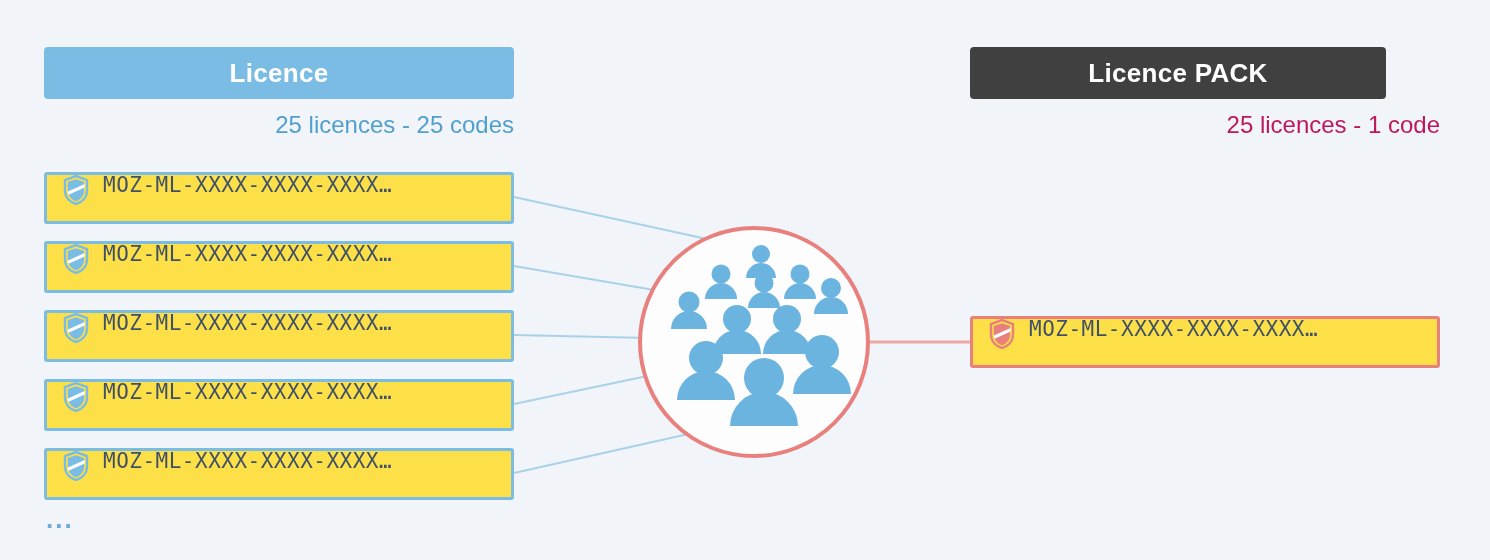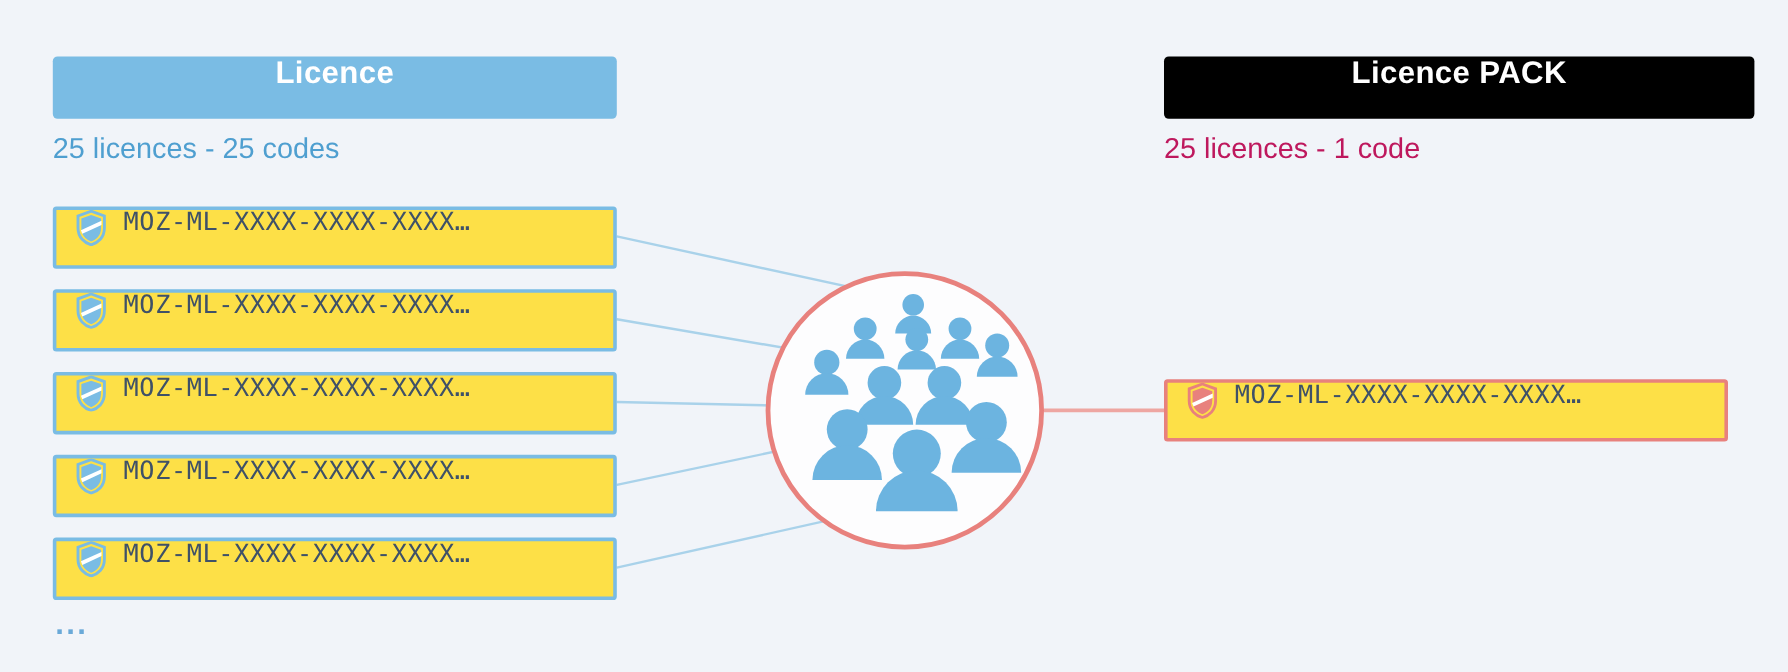--- a/index.html
+++ b/index.html
@@ -30,48 +30,48 @@
     z-index: 1;
   }
 
   
   .col-header {
     position: absolute;
     box-sizing: border-box;
     height: 52px;
     border-radius: 4px;
     display: flex;
-    align-items: flex-start;
+    align-items: center;
     justify-content: center;
     z-index: 3;
   }
   .col-header .title {
     font-size: 26px;
     font-weight: bold;
     color: #ffffff;
     letter-spacing: 0.3px;
     line-height: 1;
   }
   #header-left {
     left: 44px;
     top: 47px;
     width: 470px;
     background: #7abce4;
   }
   #header-right {
     left: 970px;
     top: 47px;
-    width: 492px;
-    background: #000000;
+    width: 416px;
+    background: #404040;
   }
 
   .col-sub {
     position: absolute;
     width: 470px;
-    text-align: left;
+    text-align: right;
     font-size: 24px;
     line-height: 1;
     z-index: 3;
   }
   #sub-left {
     left: 44px;
     top: 113px;
     color: #4f9fd0;
   }
   #sub-right {

